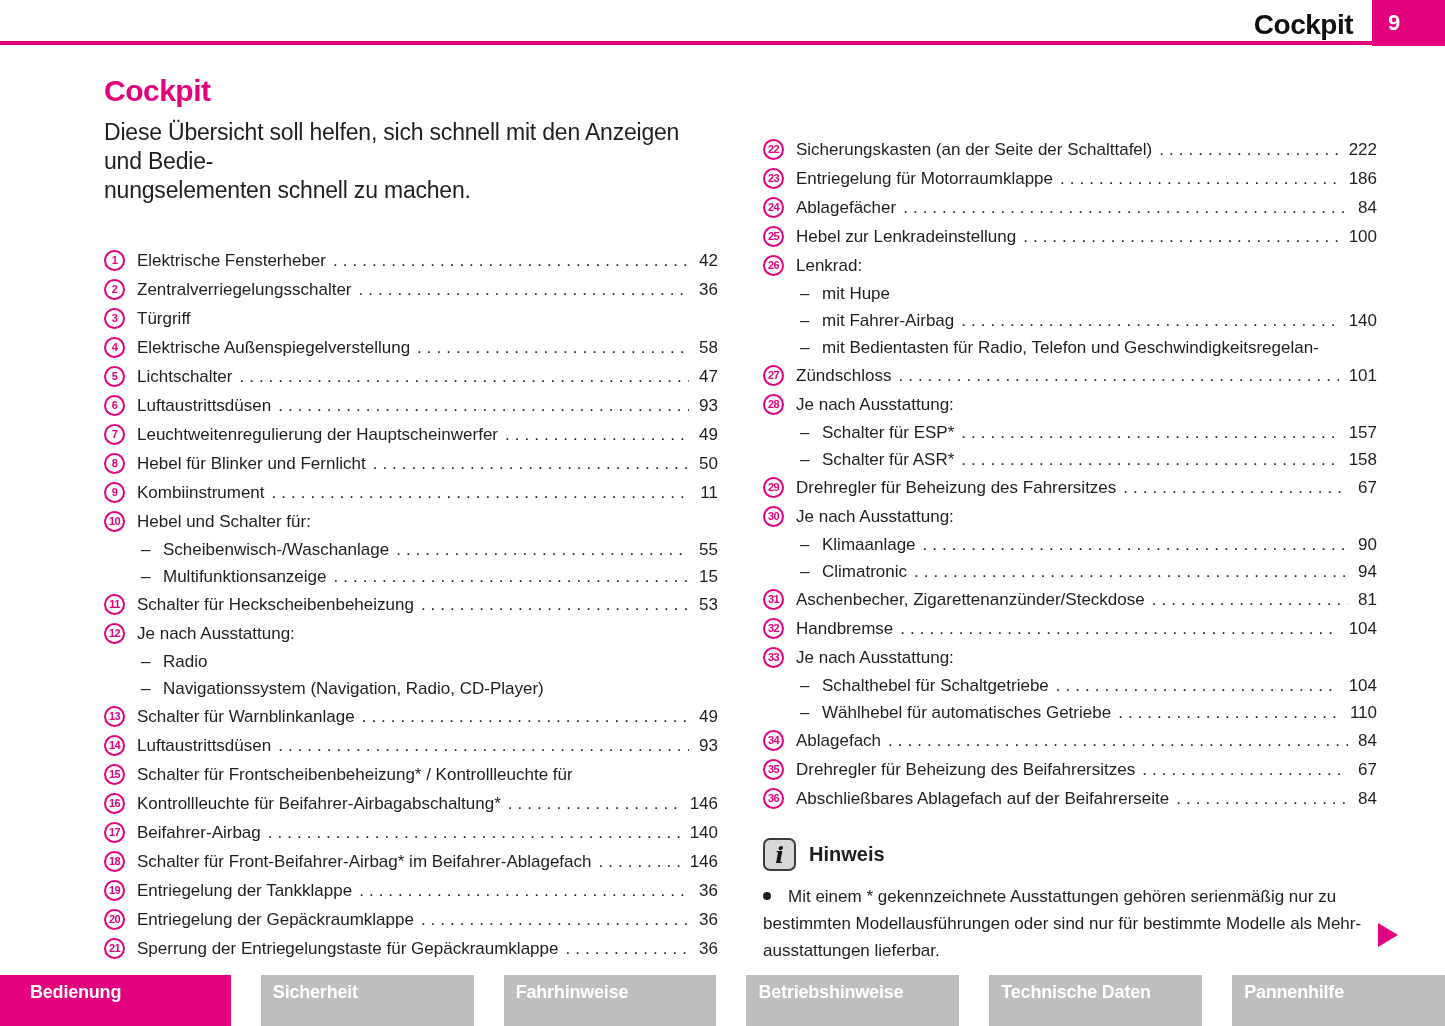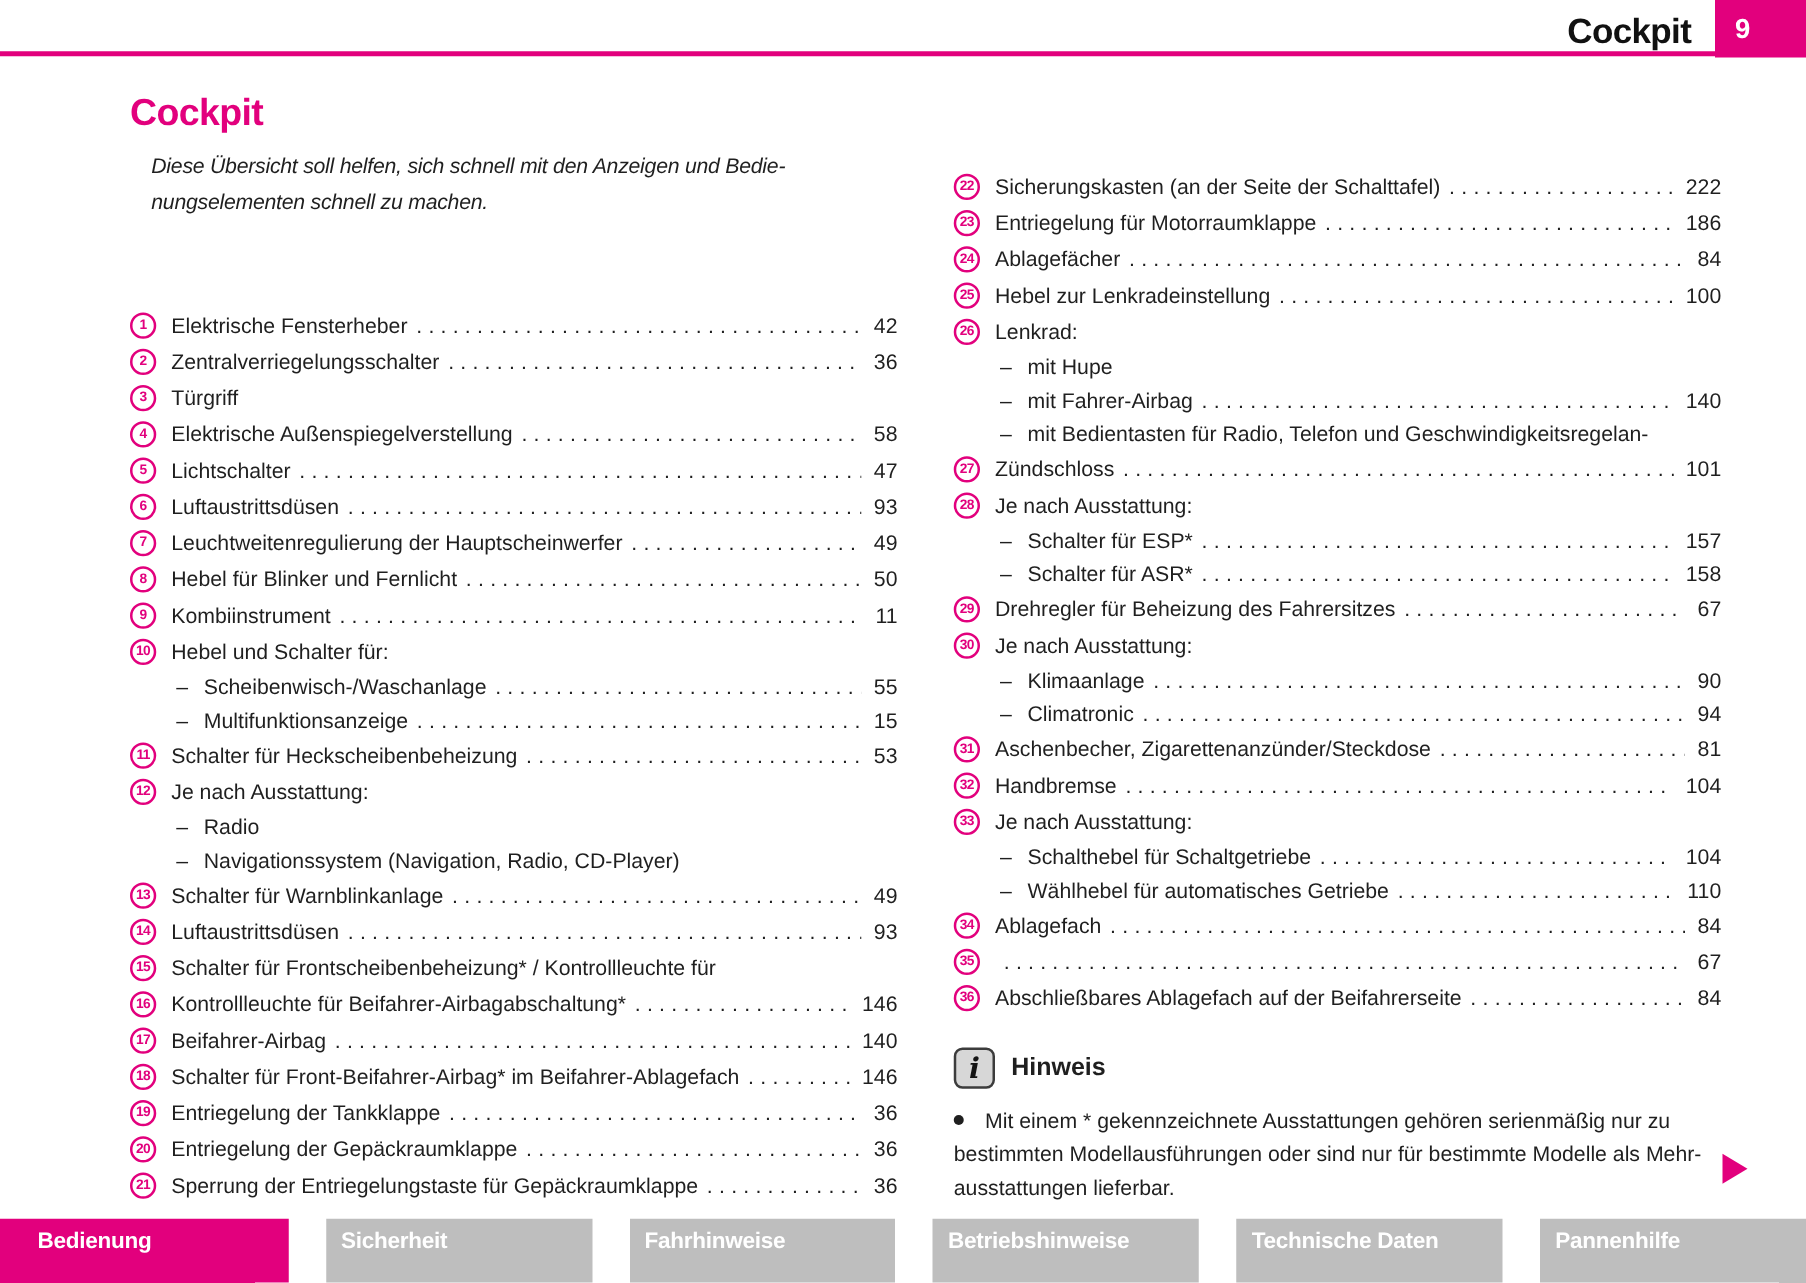--- a/index.html
+++ b/index.html
@@ -16,21 +16,21 @@
   .top-rule{position:absolute;left:0;top:41px;width:1372px;height:4px;background:var(--pink);}
   .header-title{position:absolute;top:9px;right:92px;font-size:28px;font-weight:bold;letter-spacing:-0.5px;color:#111;}
   .page-badge{position:absolute;top:0;left:1372px;width:73px;height:46px;background:var(--pink);
     display:flex;align-items:center;box-sizing:border-box;padding-left:16px;}
   .page-badge span{color:#fff;font-size:22px;font-weight:bold;}
 
   .headings{position:absolute;left:104px;top:74px;width:614px;}
   .h1{color:var(--pink);font-size:30px;font-weight:bold;letter-spacing:-0.5px;margin:0;}
   .h2{color:var(--pink);font-size:26px;font-weight:bold;letter-spacing:-0.5px;margin:27px 0 0 0;
     padding-bottom:7px;border-bottom:2px solid var(--pink);}
-  .intro{font-style:italic;font-size:17px;line-height:29px;margin-top:10px;letter-spacing:-0.2px;margin-left:17px;}
+  .intro{font-size:23px;line-height:29px;margin-top:10px;letter-spacing:-0.2px;}
 
   .toc{position:absolute;width:614px;font-size:17px;}
   #toc-left{left:104px;top:250px;}
   #toc-right{left:763px;top:139px;}
   .row{display:flex;align-items:center;margin-bottom:8px;line-height:19px;}
   .numcircle{flex:0 0 auto;width:17px;height:17px;border:2px solid var(--pink);border-radius:50%;
     color:var(--pink);font-weight:bold;font-size:11px;line-height:17px;text-align:center;
     margin-right:12px;align-self:center;letter-spacing:-0.5px;}
   .label{white-space:nowrap;flex:0 0 auto;}
   .leader{flex:1 1 0;min-width:0;overflow:hidden;margin:0 10px 0 7px;height:19px;}
@@ -334,20 +334,21 @@
         <span class="pageno">110</span>
       </div>
       <div class="row">
         <span class="numcircle">34</span>
         <span class="label">Ablagefach</span>
         <span class="leader"></span>
         <span class="pageno">84</span>
       </div>
       <div class="row">
         <span class="numcircle">35</span>
+        <span class="label">Drehregler für Beheizung des Beifahrersitzes</span>
         <span class="leader"></span>
         <span class="pageno">67</span>
       </div>
       <div class="row">
         <span class="numcircle">36</span>
         <span class="label">Abschließbares Ablagefach auf der Beifahrerseite</span>
         <span class="leader"></span>
         <span class="pageno">84</span>
       </div>
     </div>

